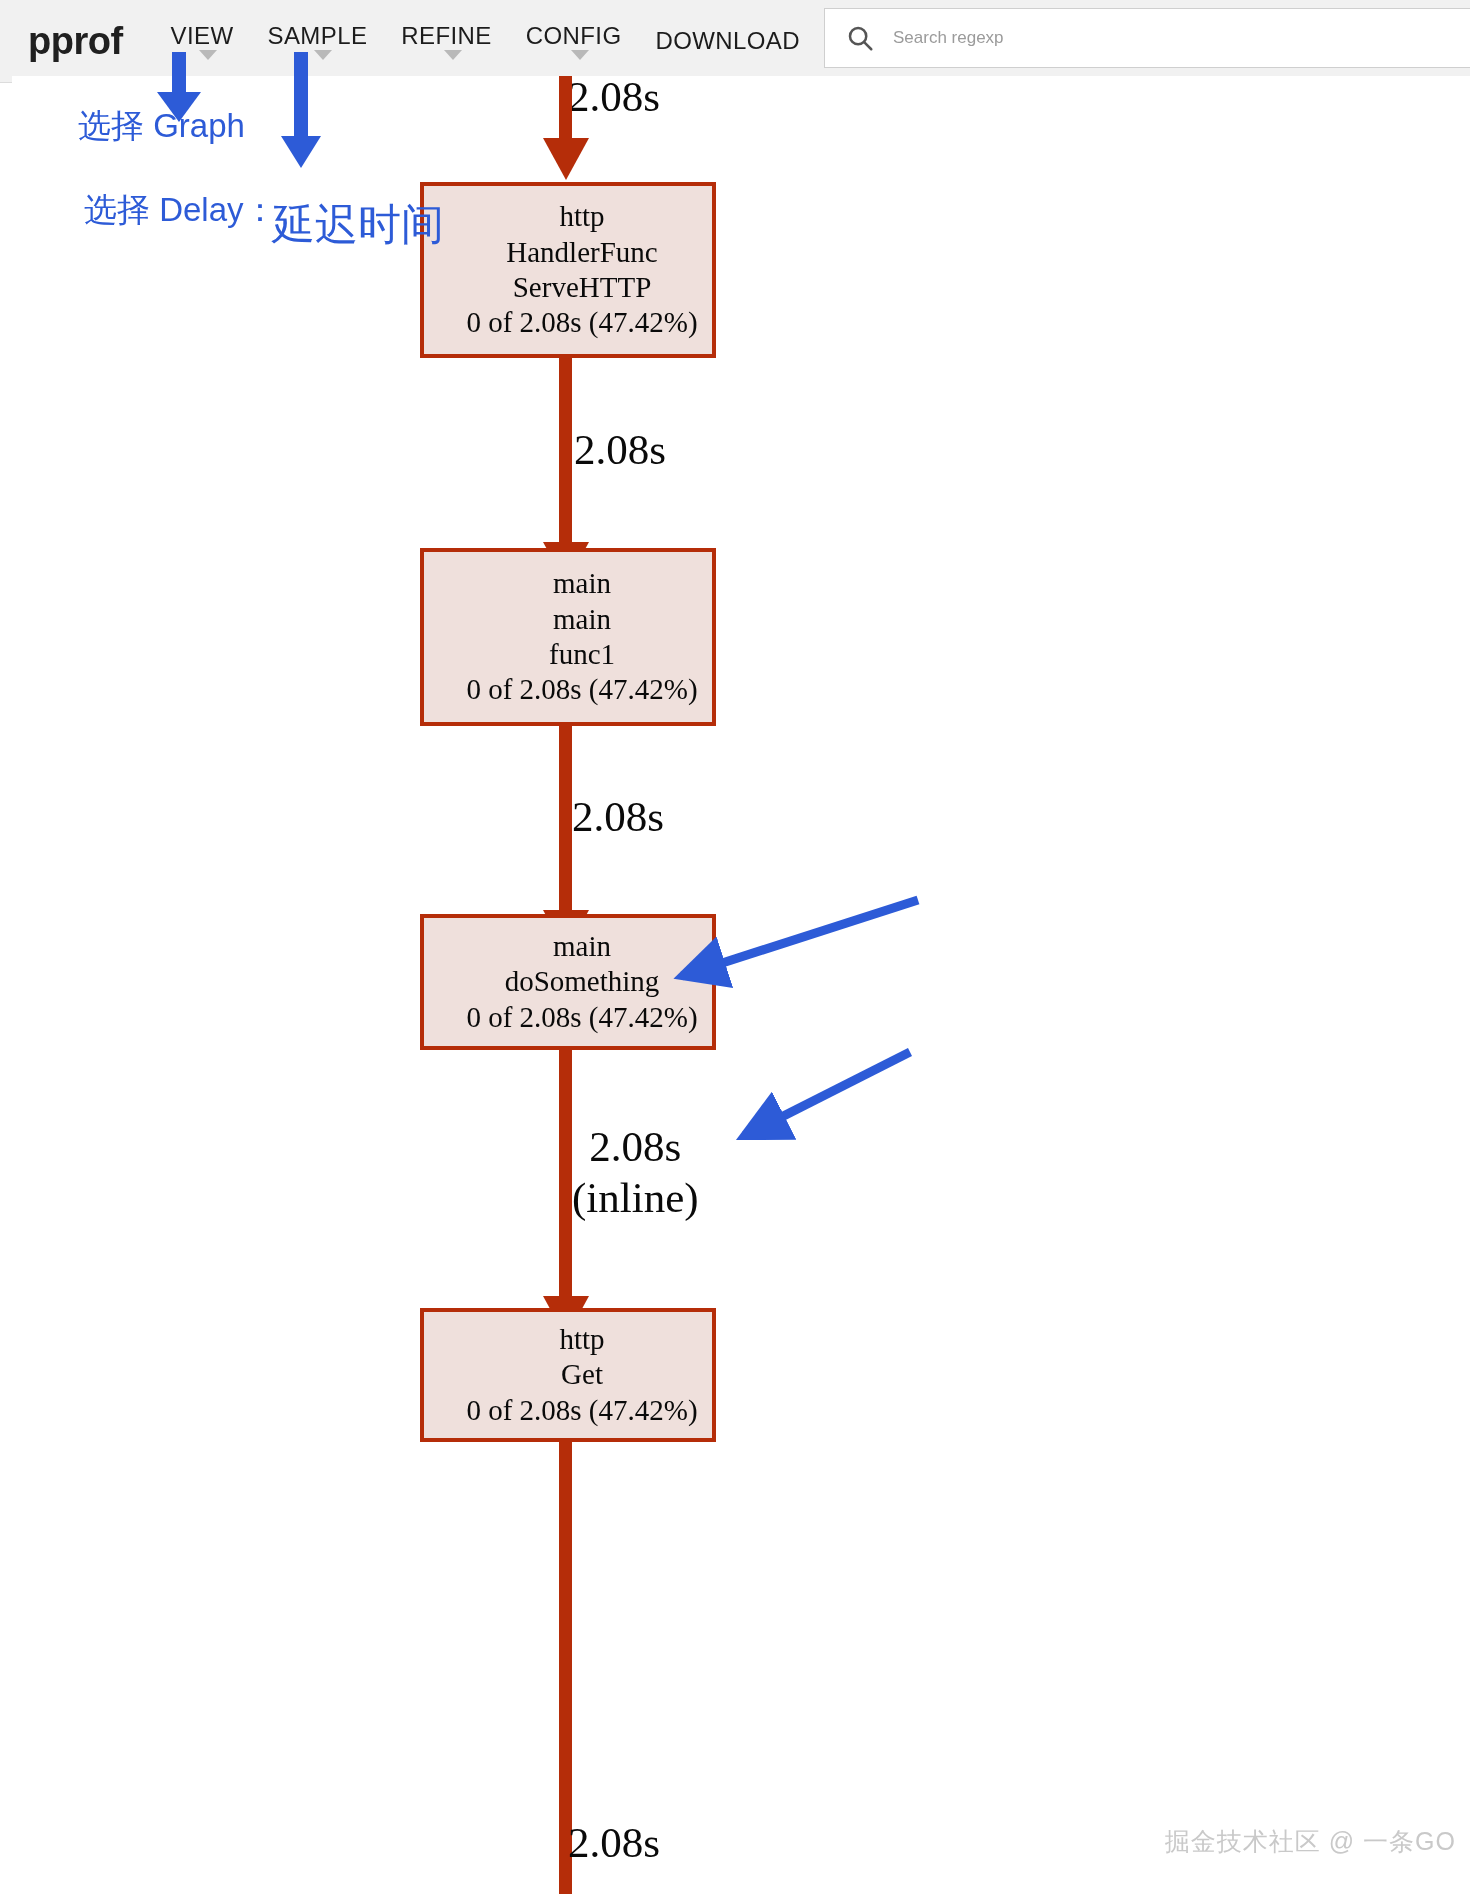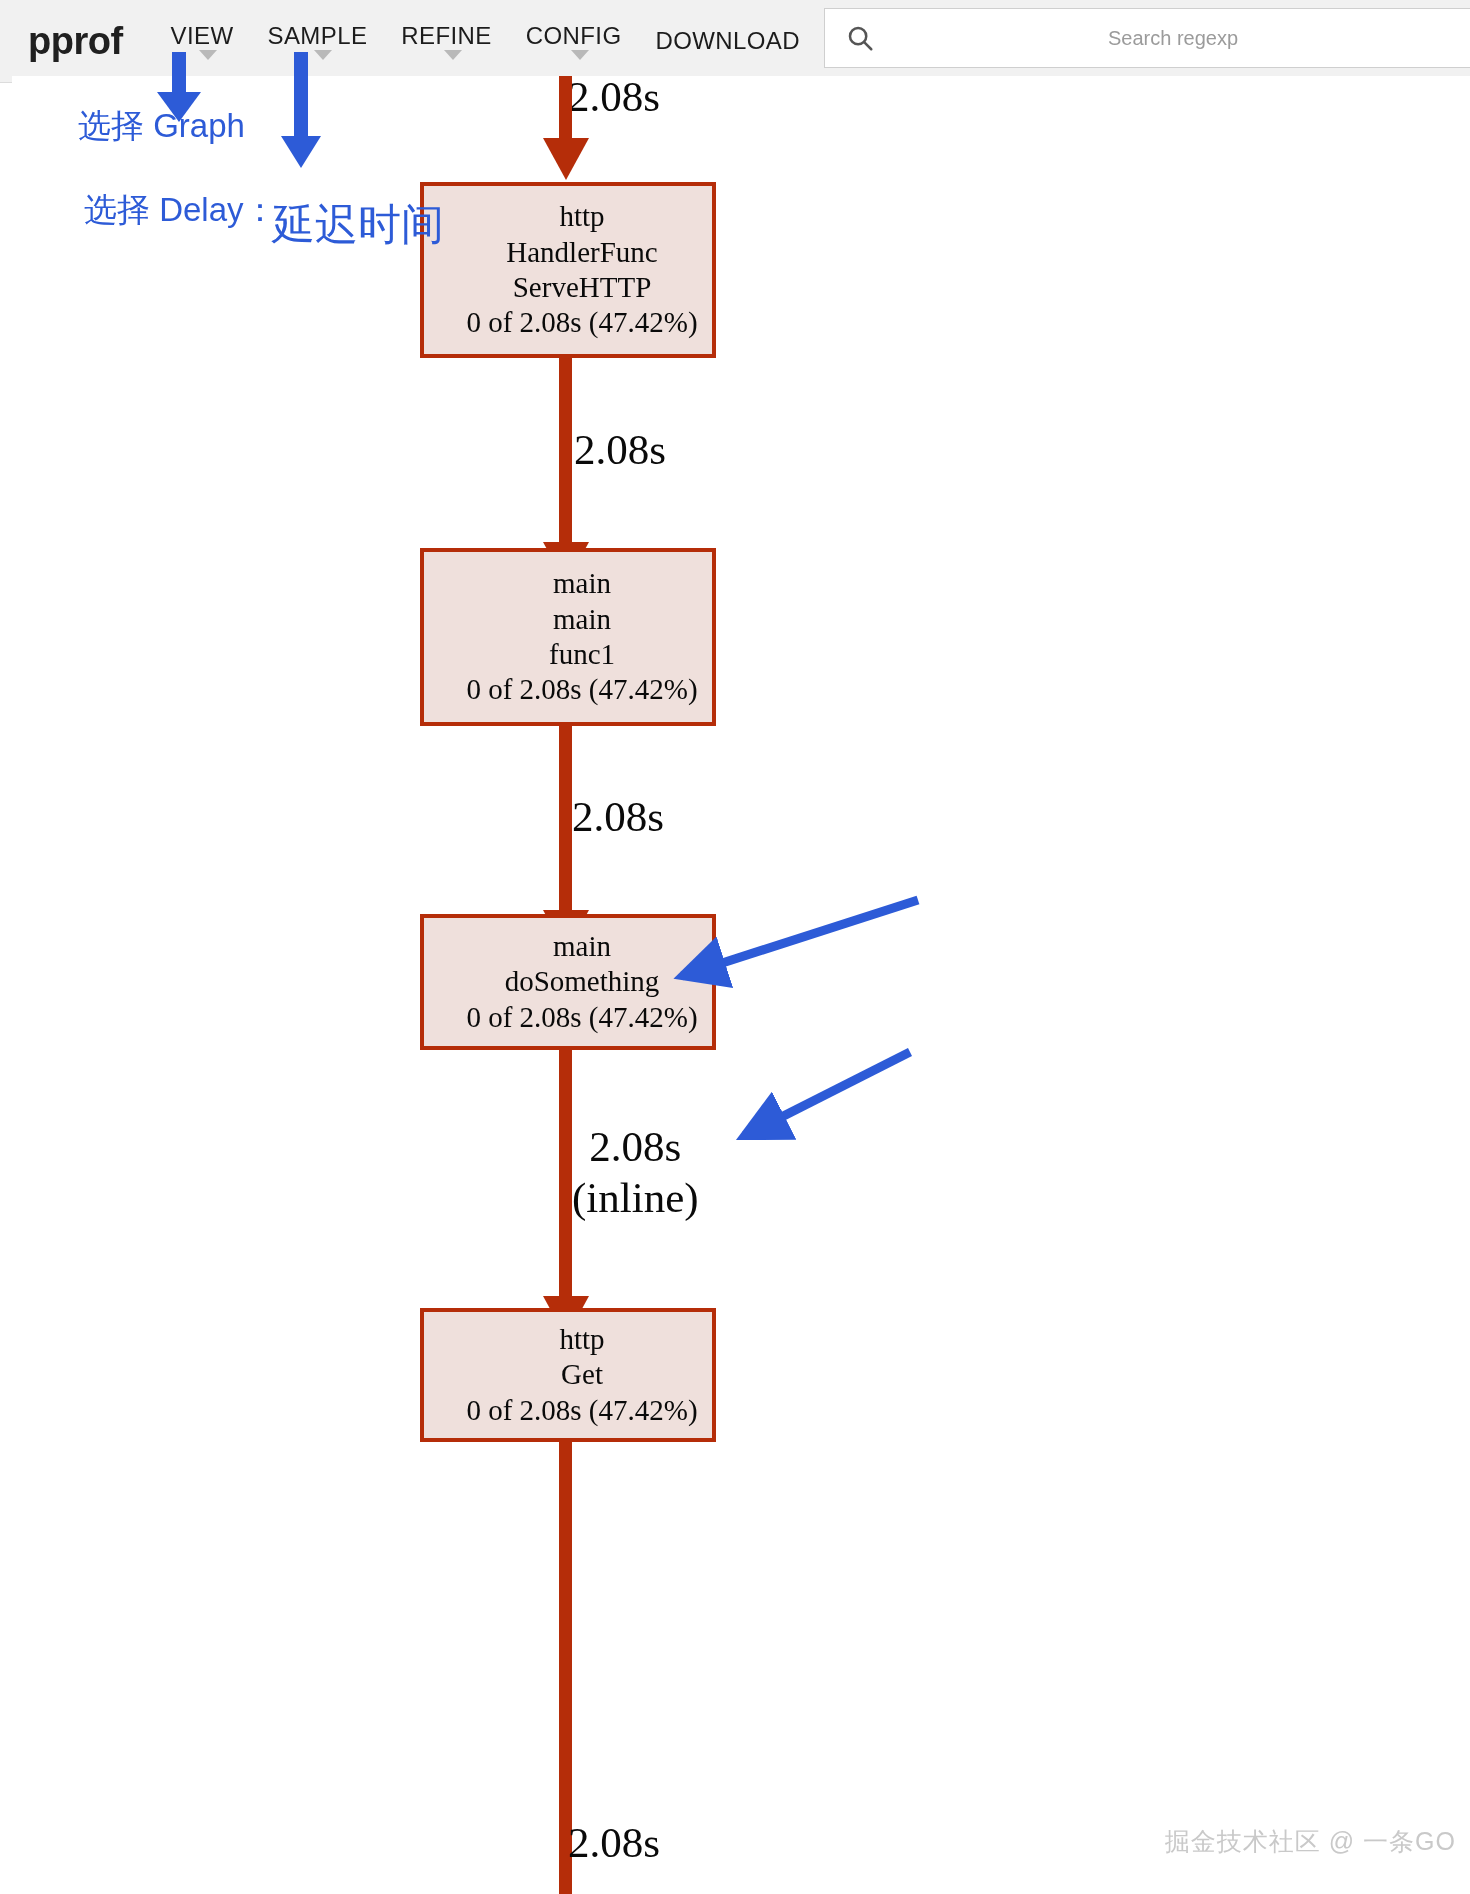--- a/index.html
+++ b/index.html
@@ -70,25 +70,24 @@
   #search-icon-wrap {
     margin-left: 20px;
     margin-right: 16px;
     display: flex;
     align-items: center;
   }
   #search-input {
     border: none;
     outline: none;
     font-family: "Liberation Sans", sans-serif;
-    font-size: 20px;
+    font-size: 17px;
     color: #222;
     width: 560px;
     background: transparent;
-    text-align: center;
   }
   #search-input::placeholder { color: #9b9b9b; }
 
   
   #graph {
     position: absolute;
     left: 12px; top: 76px;
     width: 1470px;
     height: 1818px;
     background: #ffffff;

